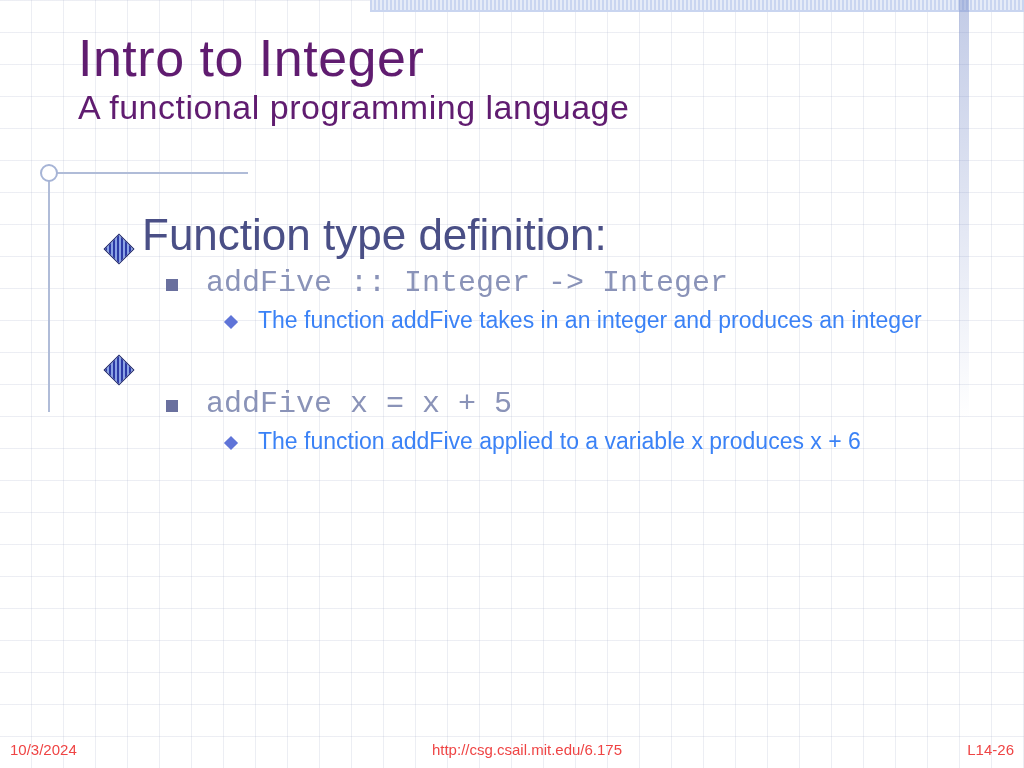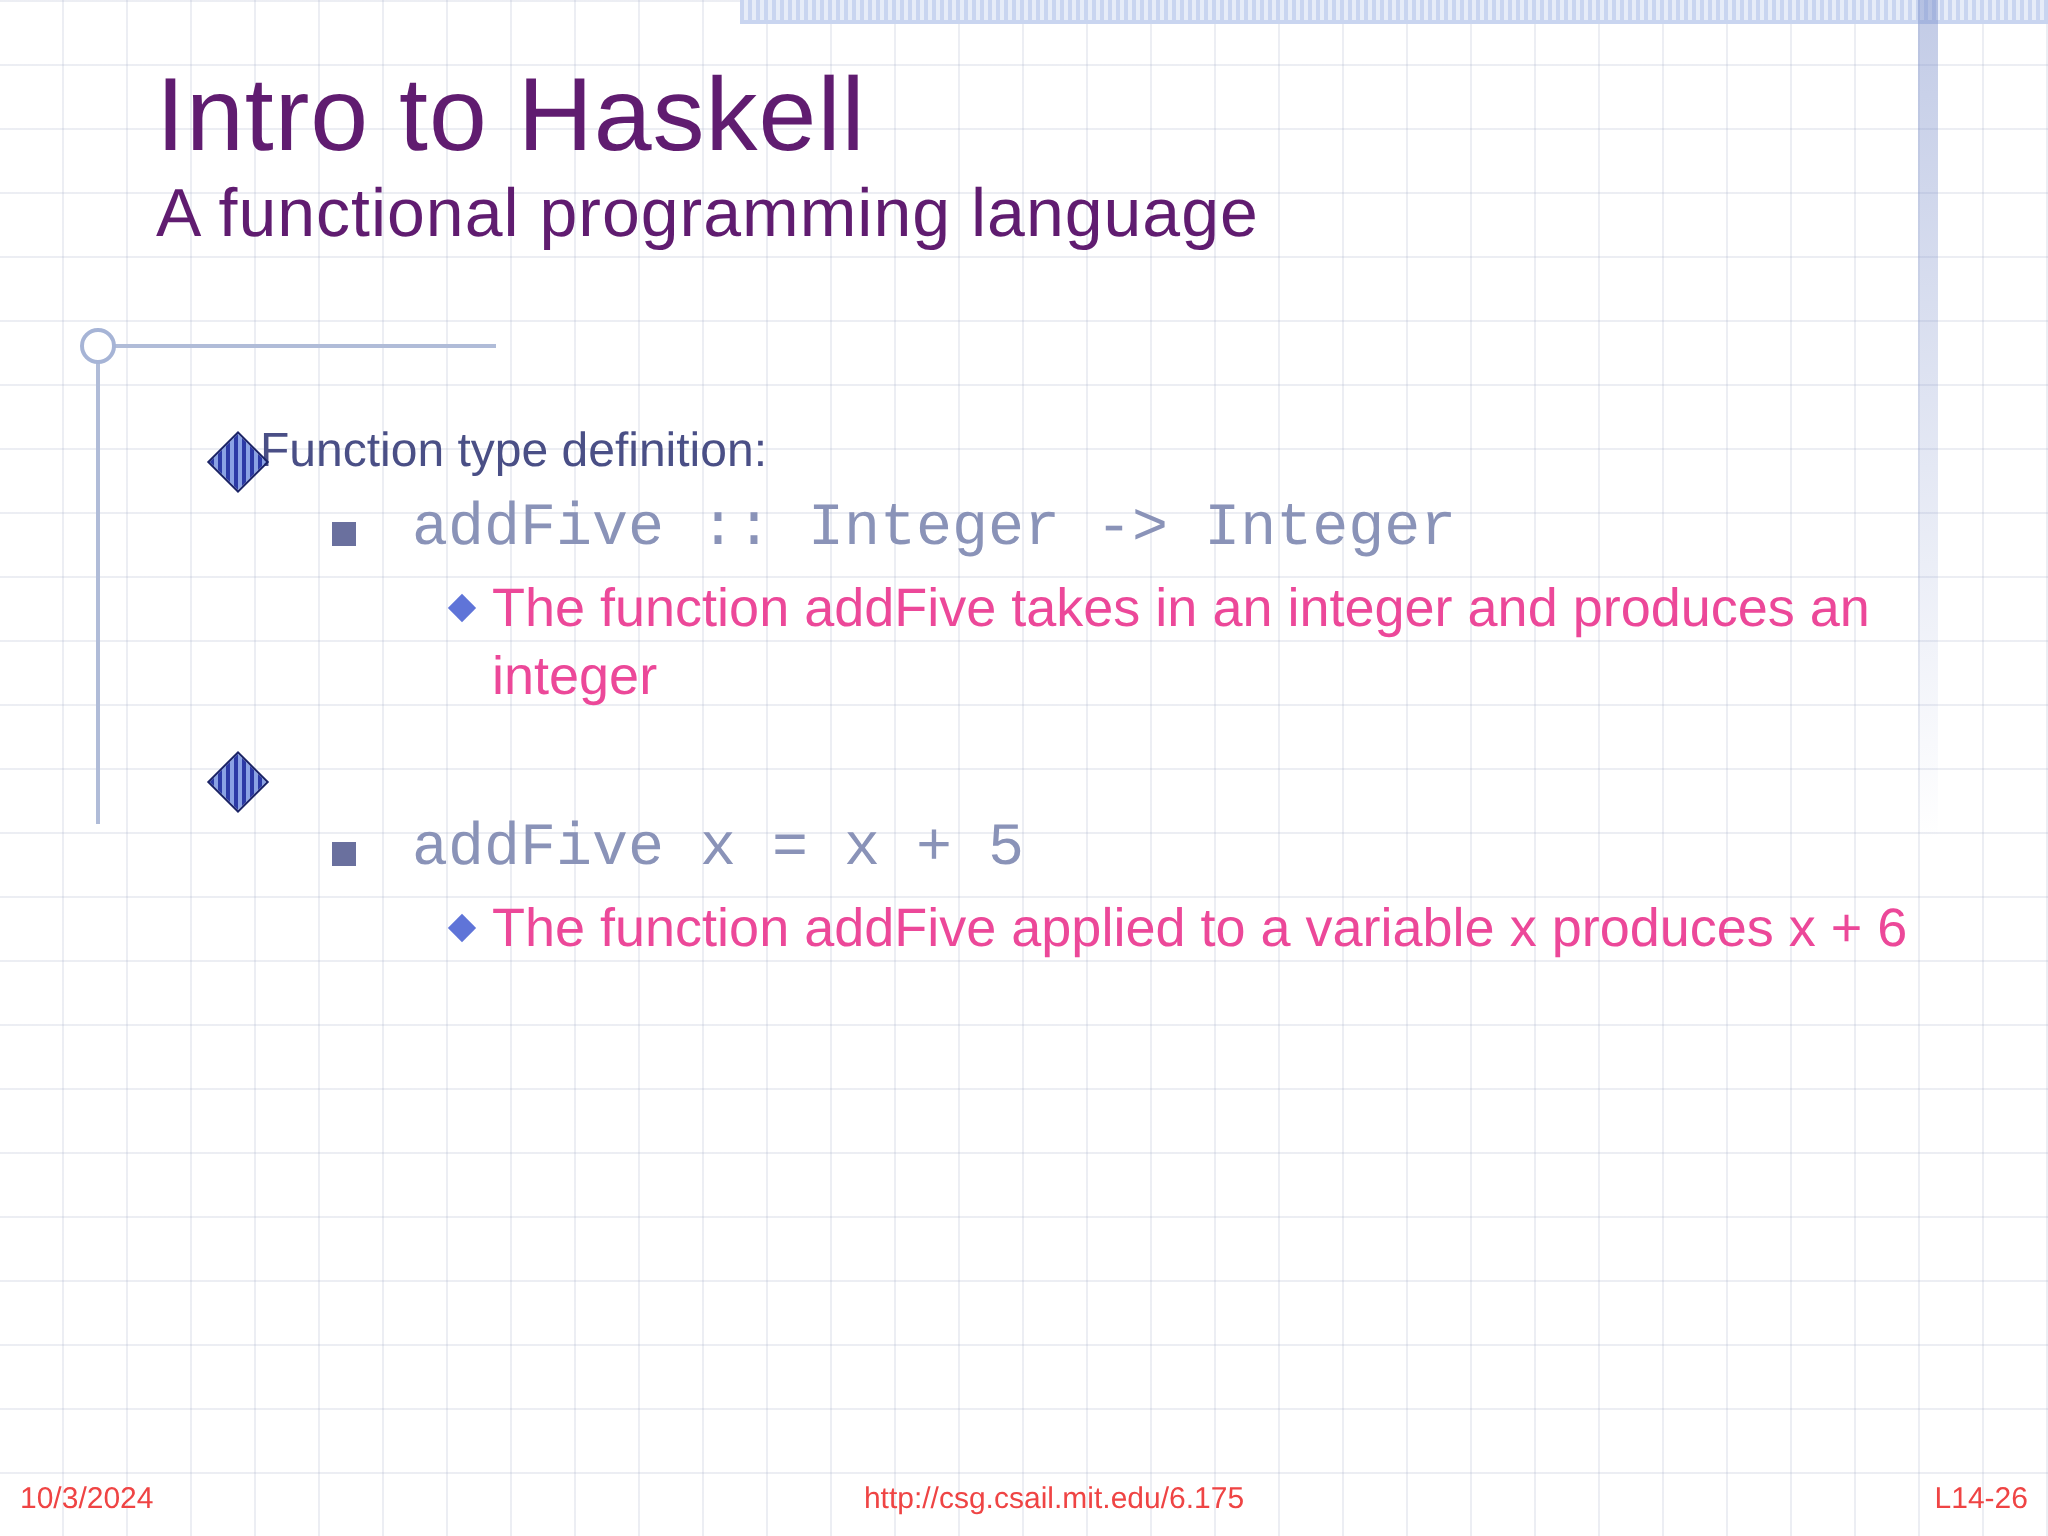--- a/index.html
+++ b/index.html
@@ -85,22 +85,23 @@
     }
     .content {
       position: absolute;
       top: 210px;
       left: 108px;
       right: 60px;
       color: #4a4f86;
     }
     .lvl1 {
       display: flex;
-      align-items: center;
-      font-size: 24px;
+      align-items: flex-end;
+      gap: 12px;
+      font-size: 44px;
       margin-bottom: 6px;
     }
     .diamond-icon {
       width: 22px;
       height: 22px;
       flex-shrink: 0;
       margin-top: 10px;
       background:
         repeating-linear-gradient(45deg, #2c3aa6, #2c3aa6 2px, #8aa2e4 2px, #8aa2e4 4px);
       border: 1px solid #1a2366;
@@ -124,24 +125,24 @@
       margin-top: 13px;
     }
     .lvl2 .code {
       font-family: "Courier New", Courier, monospace;
       color: #8a93b8;
       letter-spacing: 0;
     }
     .lvl3 {
       display: flex;
       align-items: flex-start;
-      gap: 10px;
+      gap: 22px;
       margin-left: 118px;
-      font-size: 27px;
-      color: #ec4899;
+      font-size: 23px;
+      color: #3b82f6;
       margin-bottom: 14px;
       line-height: 1.25;
     }
     .lvl3 .mini-diamond {
       width: 10px;
       height: 10px;
       background: #5f74d8;
       transform: rotate(45deg);
       flex-shrink: 0;
       margin-top: 11px;
@@ -162,21 +163,21 @@
       transform: translateX(-50%); 
       padding-left: 30px;
     }
   </style>
 </head>
 <body>
 
 <div class="top-decor"></div>
 <div class="right-band"></div>
 
-<div class="title">Intro to Haskell</div>
+<div class="title">Intro to Integer</div>
 <div class="subtitle">A functional programming language</div>
 
 <div class="ornament">
   <div class="hline"></div>
   <div class="vline"></div>
   <div class="circ"></div>
 </div>
 
 <div class="content">
 

